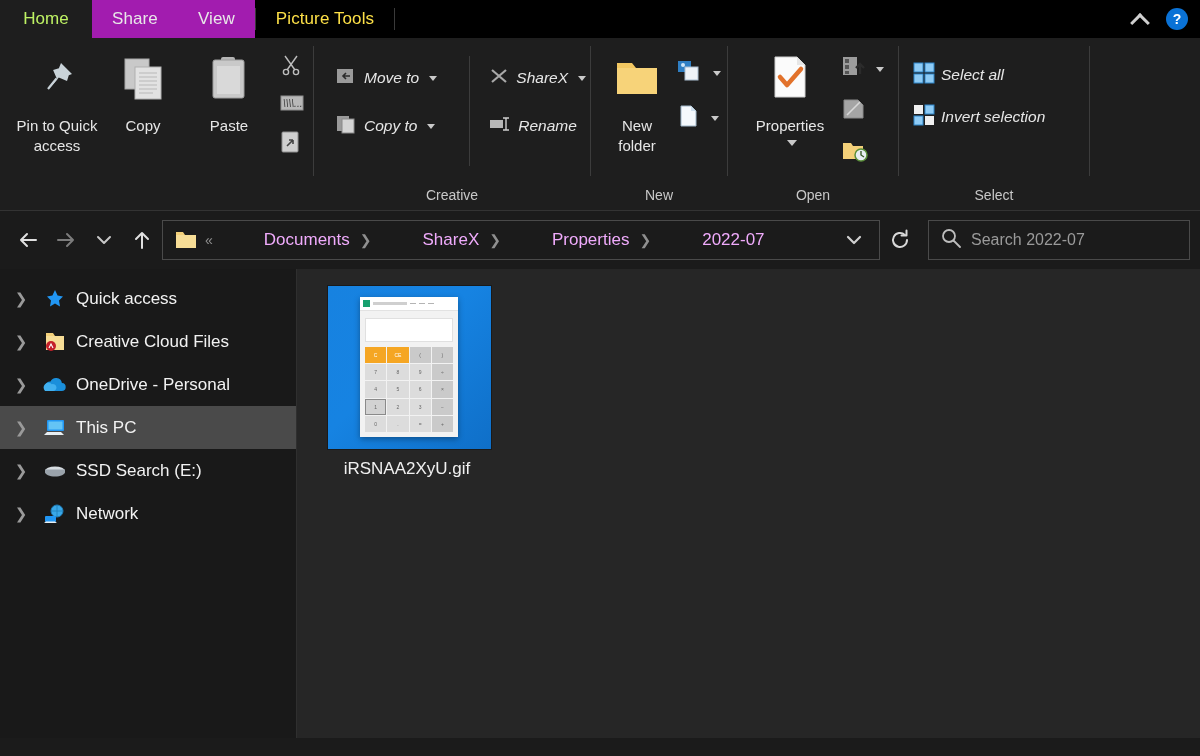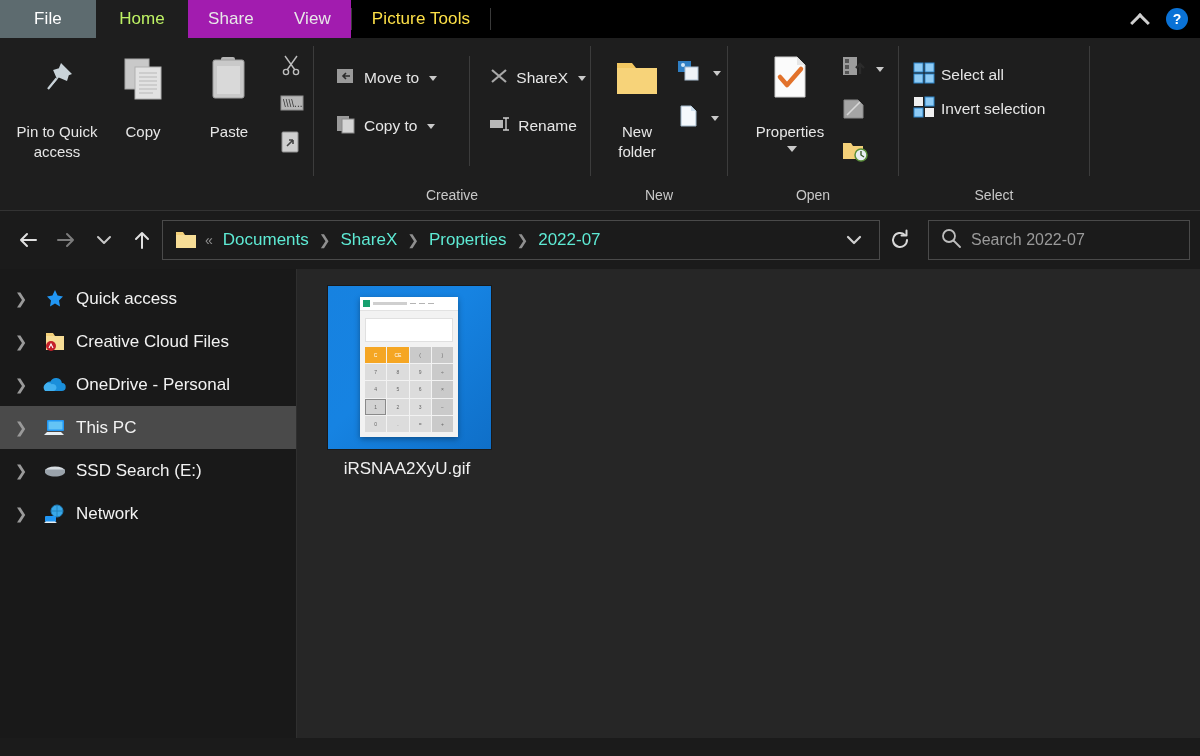--- a/index.html
+++ b/index.html
@@ -67,26 +67,27 @@
   }
   .group-sep.full { margin: 8px 0 8px 0; }
 
   .bigbtn {
     display: flex; flex-direction: column; align-items: center;
     width: 86px; padding-top: 8px; cursor: pointer;
   }
   .bigbtn .ic { height: 52px; display: flex; align-items: center; }
   .bigbtn .lbl {
     font-size: 15px; color: #e6e6e6; text-align: center;
-    line-height: 1.35; margin-top: 18px;
+    line-height: 1.35; margin-top: 12px;
   }
   .smallcol { display: flex; flex-direction: column; gap: 6px; padding-top: 8px; }
   .smallbtn {
     display: flex; align-items: center; gap: 6px; cursor: pointer;
     padding: 2px 4px;
+    font-style: italic;
   }
   .smallbtn .lbl { font-size: 15.5px; color: #e6e6e6; white-space: nowrap; }
   .caret {
     width: 0; height: 0; border-left: 5px solid transparent;
     border-right: 5px solid transparent; border-top: 6px solid #c9c9c9;
     margin-left: 4px;
   }
   .caret.sm { border-left-width: 4px; border-right-width: 4px; border-top-width: 5px; }
 
   
@@ -98,22 +99,23 @@
     width: 36px; height: 36px; display: flex; align-items: center;
     justify-content: center; cursor: pointer; color: #d8d8d8; font-size: 21px;
   }
   .navbtn.dim { color: #7c7c7c; }
   .pathbox {
     flex: 1; height: 40px; background: #1b1b1b; border: 1px solid #4a4a4a;
     display: flex; align-items: center; padding: 0 8px; gap: 2px;
     min-width: 0;
   }
   .crumb {
-    font-size: 17px; color: #5eead4; padding: 2px 6px; cursor: pointer;
+    font-size: 17px; color: #f0abfc; padding: 2px 6px; cursor: pointer;
     white-space: nowrap;
+    margin-left: 41px;
   }
   .crumb-sep { color: #8f8f8f; font-size: 14px; padding: 0 2px; }
   .path-dd {
     margin-left: auto; width: 34px; height: 36px; display: flex;
     align-items: center; justify-content: center; cursor: pointer; color: #d8d8d8;
   }
   .refresh {
     width: 36px; height: 36px; display: flex; align-items: center;
     justify-content: center; cursor: pointer; color: #d8d8d8; font-size: 20px;
   }
@@ -188,23 +190,20 @@
     white-space: nowrap;
   }
   .statusfill { position: absolute; left: 0; right: 0; bottom: 0; height: 0; }
 </style>
 </head>
 <body>
 
 <div id="app">
 
   <div class="tabstrip">
-    <div class="tab file">
-        <span>File</span>
-      </div>
     <div class="tab active">
         <span>Home</span>
       </div>
     <div class="tab plain">
         <span>Share</span>
       </div>
     <div class="tab plain">
         <span>View</span>
       </div>
     <div class="tabsep"></div>
@@ -434,21 +433,21 @@
             </span>
           </div>
         </div>
       </div>
       <div class="group-label">Open</div>
     </div>
     <div class="group-sep"></div>
 
     <div class="group" style="width:190px">
       <div class="group-body" style="padding-left:10px;padding-top:14px">
-        <div class="smallcol" style="gap:4px">
+        <div class="smallcol" style="gap:12px">
           <div class="smallbtn">
             <span>
               <svg width="22" height="22" viewBox="0 0 22 22">
                 <rect x="1" y="1" width="9" height="9" fill="#8ecbf5" stroke="#2f86c9"></rect>
                 <rect x="12" y="1" width="9" height="9" fill="#8ecbf5" stroke="#2f86c9"></rect>
                 <rect x="1" y="12" width="9" height="9" fill="#8ecbf5" stroke="#2f86c9"></rect>
                 <rect x="12" y="12" width="9" height="9" fill="#8ecbf5" stroke="#2f86c9"></rect>
               </svg>
             </span>
             <span class="lbl">Select all</span>

